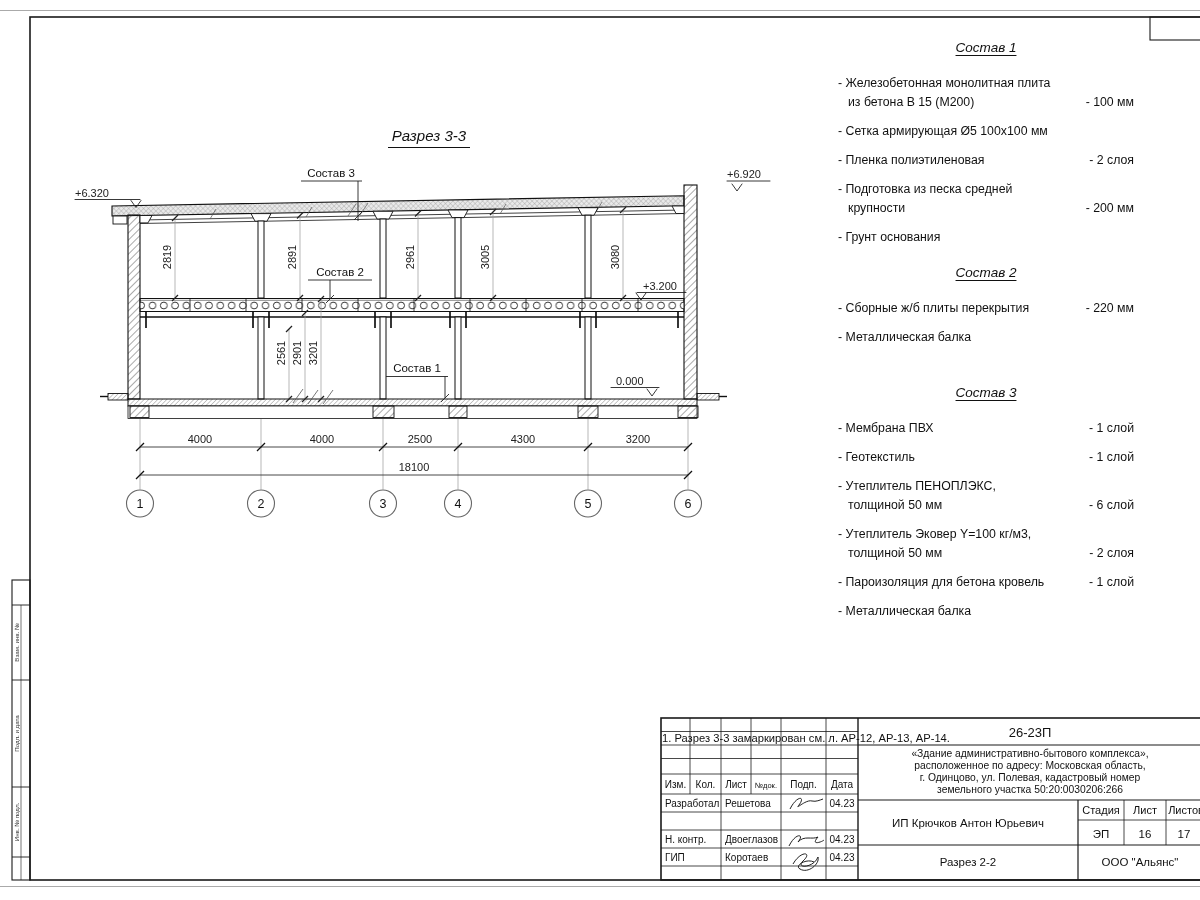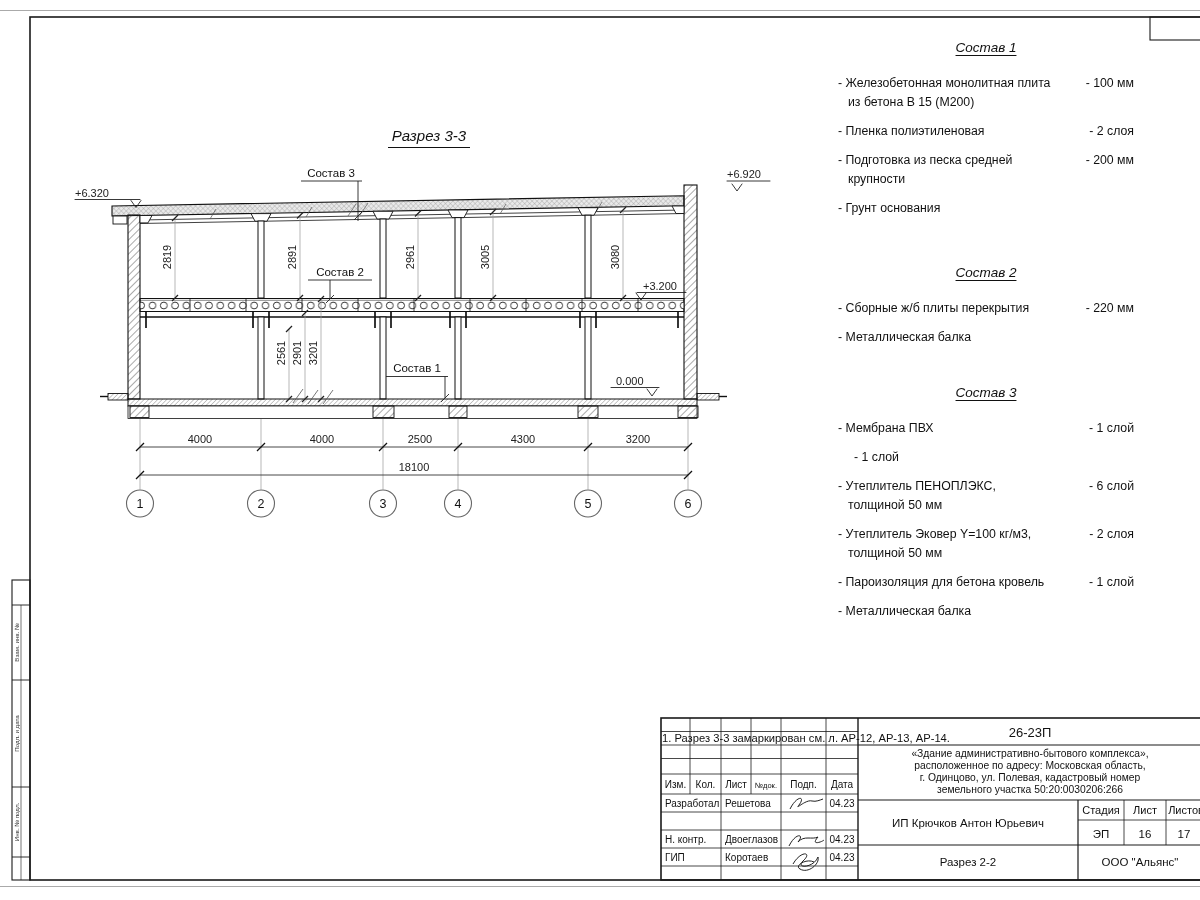--- a/index.html
+++ b/index.html
@@ -16,25 +16,25 @@
   .tb13{font-size:13px}
   .tb103{font-size:10.3px}
   .tb75{font-size:7.5px}
   .side{font-size:6.2px;fill:#333}
   .ax{font-size:12.5px}
   
   .comps{position:absolute;left:838px;width:296px}
   .comp1{top:40px}.comp2{top:265px}.comp3{top:385px}
   .chead{font-size:13.5px;font-style:italic;text-align:center;text-decoration:underline;
          text-underline-offset:3px;margin-bottom:19px}
-  .crow{display:flex;align-items:flex-start;margin-top:10px}
+  .crow{display:flex;align-items:flex-end;margin-top:10px}
   .crow:first-of-type{margin-top:19px}
   .cname{font-size:12.3px;line-height:19px;white-space:pre-line;flex:1;
          padding-left:10px;text-indent:-10px}
-  .cval{font-size:12.3px;line-height:19px;white-space:nowrap;margin-left:16px}
+  .cval{font-size:12.3px;line-height:19px;white-space:nowrap;margin-left:24px}
   .note{position:absolute;left:662px;top:732px;width:530px;font-size:11.2px}
 </style>
 </head>
 <body>
 
 <svg width="1200" height="900" viewBox="0 0 1200 900">
   <defs>
     <pattern id="pWall" width="5" height="5" patternUnits="userSpaceOnUse" patternTransform="rotate(45)">
       <line x1="0" y1="0" x2="0" y2="5" stroke="#555" stroke-width="1"></line>
     </pattern>
@@ -363,20 +363,24 @@
 <div class="note">1. Разрез 3-3 замаркирован см. л. АР-12, АР-13, АР-14.</div>
 
 <div class="comps comp1">
   <div class="chead">Состав 1</div>
   <div class="crow">
     <div class="cname">- Железобетонная  монолитная плита
 из бетона В 15 (М200)</div>
     <div class="cval">- 100 мм</div>
   </div>
   <div class="crow">
+    <div class="cname">- Сетка армирующая Ø5 100х100 мм</div>
+    <div class="cval"></div>
+  </div>
+  <div class="crow">
     <div class="cname">- Пленка полиэтиленовая</div>
     <div class="cval">-  2 слоя</div>
   </div>
   <div class="crow">
     <div class="cname">- Подготовка из песка средней
 крупности</div>
     <div class="cval">- 200 мм</div>
   </div>
   <div class="crow">
     <div class="cname">- Грунт основания</div>
@@ -396,20 +400,21 @@
   </div>
 </div>
 
 <div class="comps comp3">
   <div class="chead">Состав 3</div>
   <div class="crow">
     <div class="cname">- Мембрана ПВХ</div>
     <div class="cval">- 1 слой</div>
   </div>
   <div class="crow">
+    <div class="cname">- Геотекстиль</div>
     <div class="cval">- 1 слой</div>
   </div>
   <div class="crow">
     <div class="cname">- Утеплитель ПЕНОПЛЭКС,
 толщиной 50 мм</div>
     <div class="cval">- 6 слой</div>
   </div>
   <div class="crow">
     <div class="cname">- Утеплитель Эковер Y=100 кг/м3,
 толщиной 50 мм</div>

